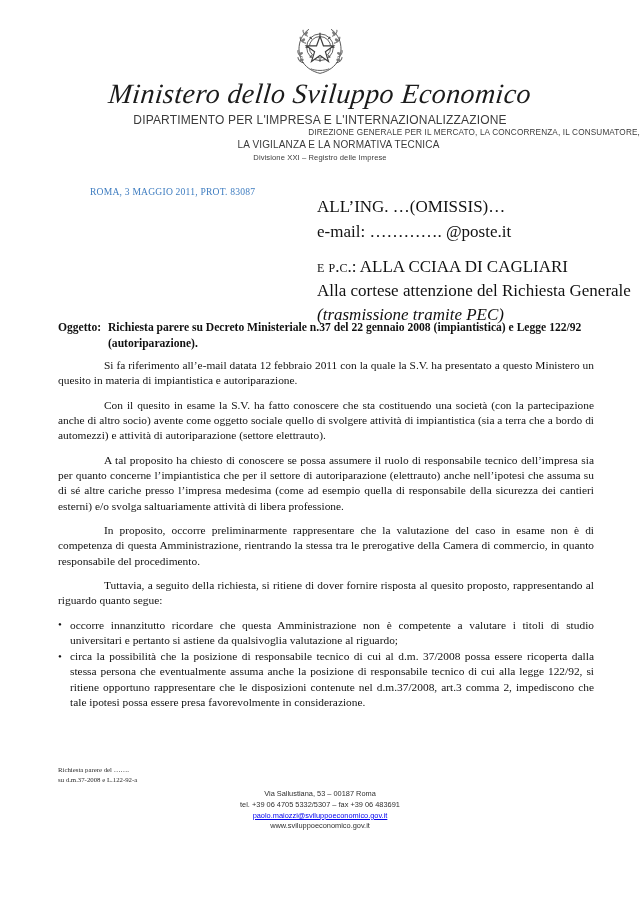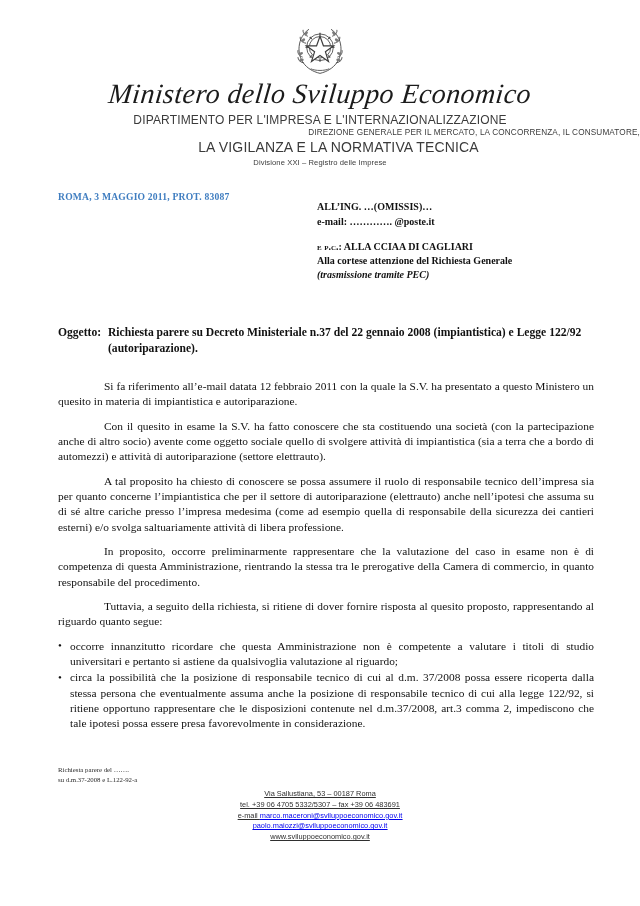--- a/index.html
+++ b/index.html
@@ -44,43 +44,42 @@
     margin: 0 0 5px 0;
     transform: skewX(-6deg);
   }
   .dept-lines {
     font-family: "Liberation Sans", "DejaVu Sans", sans-serif;
     color: #3b3b3b;
     line-height: 1.28;
   }
   .dept-l1 { font-size: 12px; letter-spacing: 0.15px; }
   .dept-l2 { font-size: 8.2px; letter-spacing: 0.15px; text-align: right; }
-  .dept-l3 { font-size: 14px; letter-spacing: 0.15px; padding-left: 37px; }
+  .dept-l3 { font-size: 10px; letter-spacing: 0.15px; padding-left: 37px; }
   .dept-l4 { font-size: 7.6px; letter-spacing: 0.1px; margin-top: 1px; }
 
   
   .addr-zone {
     position: relative;
     margin-top: 24px;
-    padding: 0 46px 0 58px;
+    padding: 0 46px 0 90px;
     min-height: 104px;
-    font-weight: bold;
   }
   .date-line {
     color: #3f7dc0;
     font-size: 9.6px;
     font-variant: small-caps;
     letter-spacing: 0.2px;
     white-space: nowrap;
   }
   .recipient {
     position: absolute;
     left: 317px;
     top: 9px;
-    font-size: 10px;
+    font-size: 17px;
     line-height: 1.42;
   }
   .sc { font-variant: small-caps; }
   .rec-gap { height: 11px; }
   .rec-italic { font-style: italic; }
 
   
   .subject {
     margin: 30px 46px 0 58px;
     display: flex;
@@ -101,21 +100,21 @@
     margin: 0 46px 0 58px;
     font-size: 11.4px;
     line-height: 1.345;
     text-align: justify;
   }
   .body-zone p {
     margin: 0 0 9px 0;
     text-indent: 46px;
     hyphens: none;
   }
-  .body-zone p.first { margin-top: 22px; }
+  .body-zone p.first { margin-top: 6px; }
 
   ul.bullets {
     list-style: none;
     margin: 0;
     padding: 0;
   }
   ul.bullets li {
     position: relative;
     padding-left: 12px;
     margin-bottom: 1px;
@@ -141,21 +140,20 @@
   .footer-contact {
     position: absolute;
     left: 0;
     right: 0;
     top: 789px;
     text-align: center;
     font-family: "Liberation Sans", "DejaVu Sans", sans-serif;
     font-size: 7.4px;
     line-height: 1.46;
     color: #2f2f2f;
-    text-decoration: underline;
   }
   .footer-contact .lnk {
     text-decoration: underline;
   }
 </style>
 </head>
 <body>
 
 <div class="page">
 
@@ -249,21 +247,18 @@
 
   <div class="footnote">
     <div>Richiesta parere del …….</div>
     <div>su d.m.37-2008 e L.122-92-a</div>
   </div>
 
   <div class="footer-contact">
     <div>Via Sallustiana, 53 – 00187 Roma</div>
     <div>tel. +39 06 4705 5332/5307 – fax +39 06 483691</div>
     <div>
-      <span>e-mail </span><a class="lnk" href="#">marco.maceroni@sviluppoeconomico.gov.it</a>
-    </div>
-    <div>
       <a class="lnk" href="#">paolo.maiozzi@sviluppoeconomico.gov.it</a>
     </div>
     <div>www.sviluppoeconomico.gov.it</div>
   </div>
 
 </div>
 
 </body></html>

